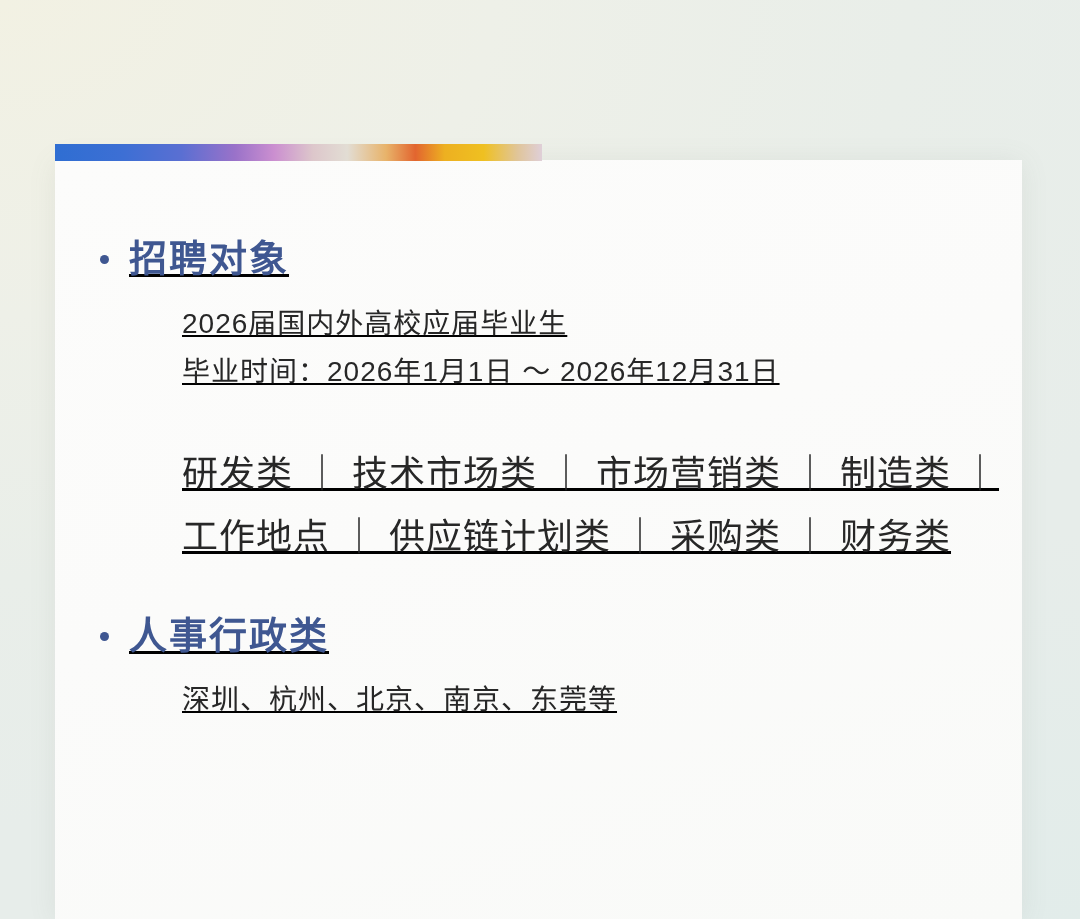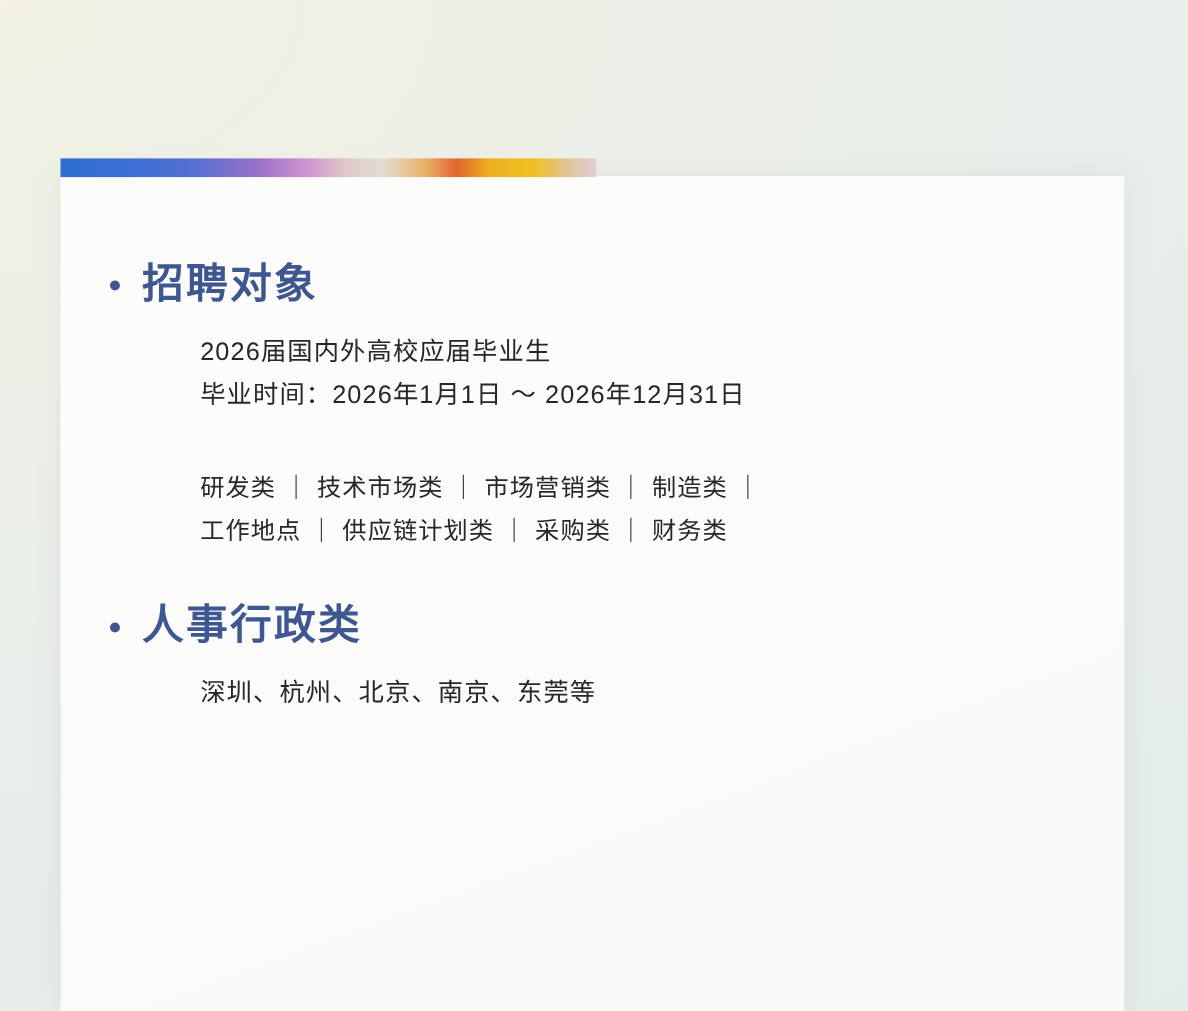--- a/index.html
+++ b/index.html
@@ -65,20 +65,21 @@
   }
 
   
   #content {
     position: absolute;
     left: 0;
     top: 0;
     width: 890px;
     padding: 78px 0 0 45px;
     box-sizing: border-box;
+    text-decoration: underline;
   }
 
   .section { margin-bottom: 36px; }
   .section:last-child { margin-bottom: 0; }
 
   .heading-row {
     display: flex;
     align-items: center;
     margin-bottom: 18px;
   }
@@ -95,28 +96,28 @@
     font-weight: bold;
     color: #3f5791;
     letter-spacing: 2px;
     line-height: 1.15;
   }
 
   .body-block {
     padding-left: 82px;
   }
   .body-line {
-    font-size: 23px;
+    font-size: 28px;
     color: #272727;
     line-height: 1.72;
     letter-spacing: 1px;
     white-space: pre;
   }
   .cat-line {
-    font-size: 22px;
+    font-size: 36px;
     color: #272727;
     line-height: 1.76;
     letter-spacing: 1px;
     white-space: pre;
   }
 
   .sp-1 { margin-bottom: 46px; }
   .sp-2 { margin-bottom: 46px; }
 </style>
 </head>

